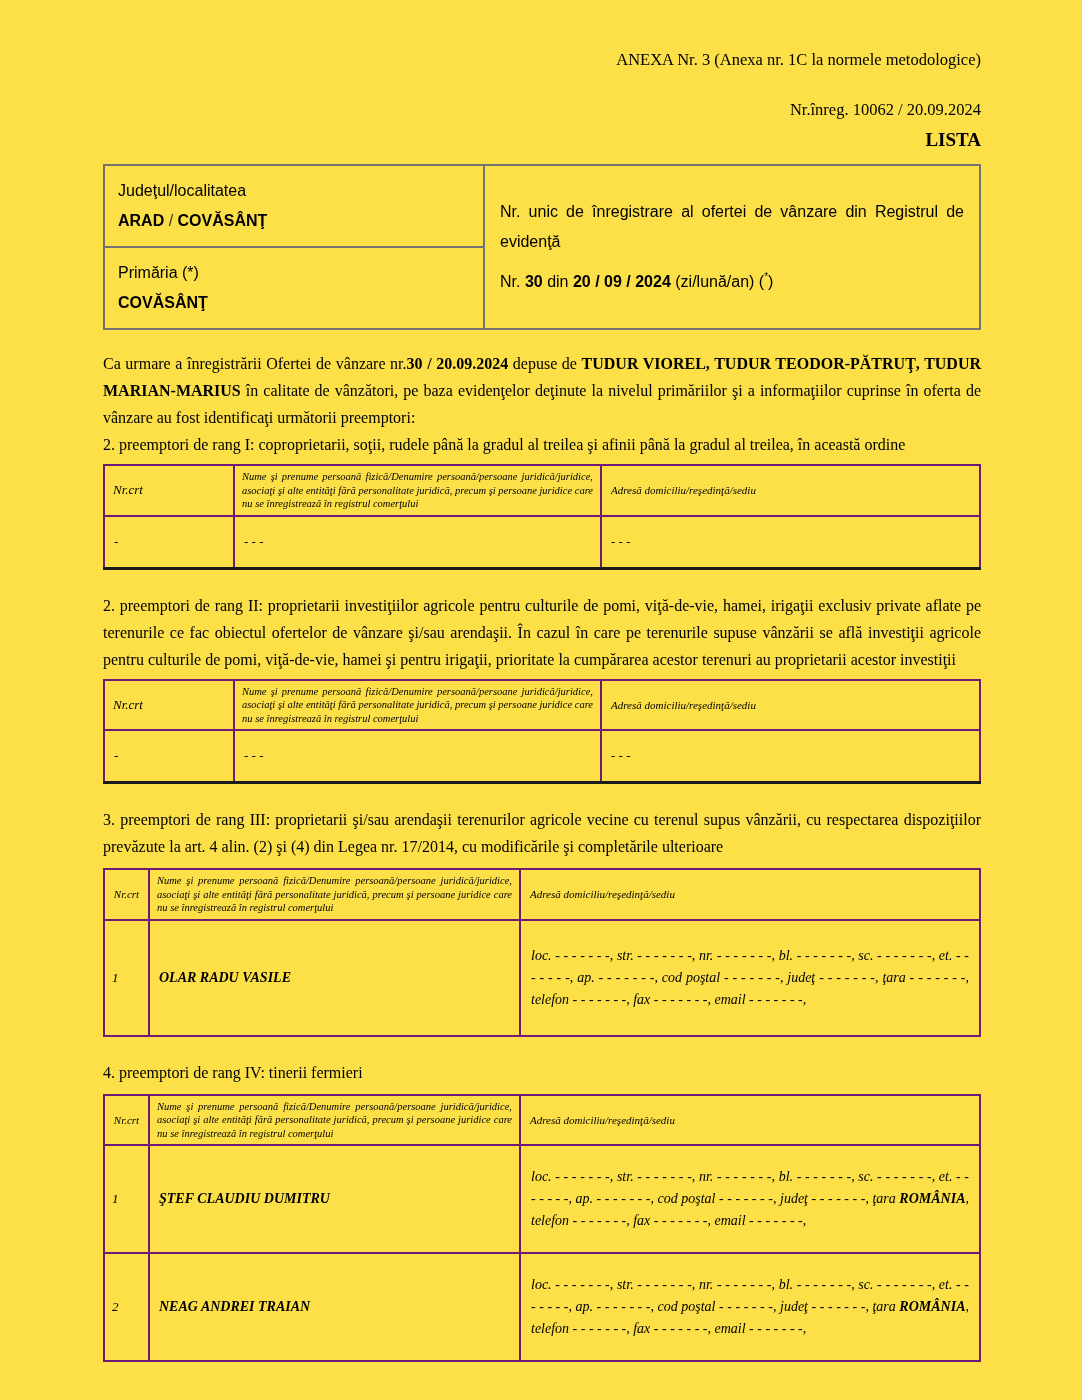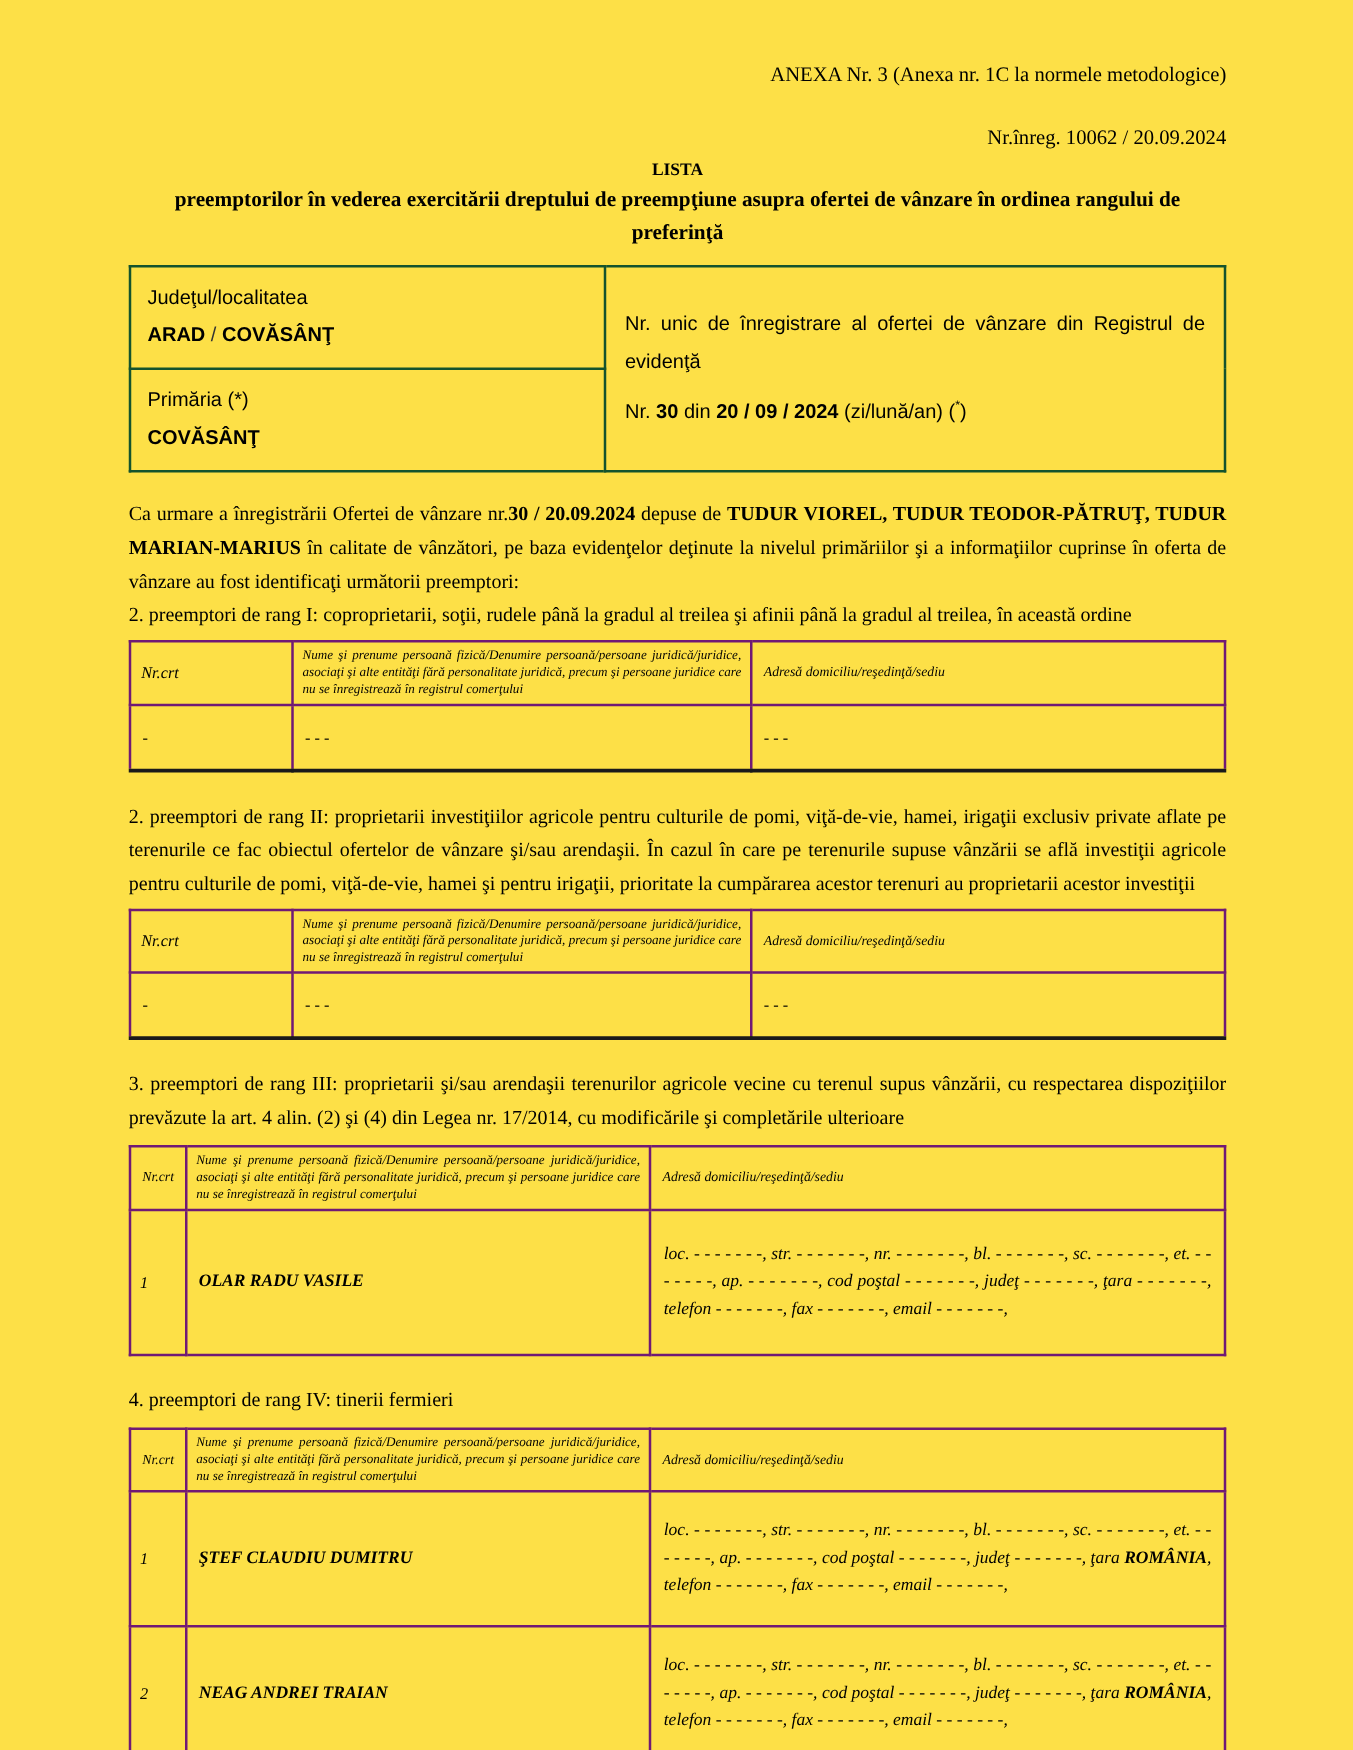--- a/index.html
+++ b/index.html
@@ -5,27 +5,27 @@
   html,body{margin:0;padding:0;background:#ffffff;}
   .page{
     width:1082px;height:1400px;box-sizing:border-box;
     background:#fde047;color:#000;
     padding:50px 101px 0 103px;
     font-family:"Liberation Serif",serif;
     overflow:hidden;position:relative;
   }
   .hdr-right{text-align:right;font-size:16.5px;line-height:20px;}
   .reg-line{margin-top:30px;}
-  .doc-title{text-align:center;font-weight:bold;font-size:14px;margin-top:9px;}
+  .doc-title{text-align:right;font-weight:bold;font-size:19px;margin-top:9px;}
   .doc-subtitle{text-align:center;font-weight:bold;font-size:17px;line-height:26px;margin-top:2px;}
 
   
   table{border-collapse:collapse;}
   .info-table{width:100%;margin-top:13px;font-family:"Liberation Sans",sans-serif;font-size:16px;table-layout:fixed;}
-  .info-table td{border:2px solid #14532d;vertical-align:middle;}
+  .info-table td{border:2px solid #737373;vertical-align:middle;}
   .info-left{width:352px;padding:10px 13px;line-height:30px;}
   .info-left .val{font-weight:bold;}
   .info-left .sep{font-weight:normal;color:#333;}
   .info-right{padding:10px 15px;line-height:30px;border-radius:25px;}
   .info-right .jst{text-align:justify;}
   .nrline{margin-top:5px;}
   .nrline sup{font-size:10px;vertical-align:7px;}
   .b{font-weight:bold;}
 
   
@@ -54,21 +54,20 @@
   .r4 td{height:92px;}
 </style>
 </head>
 <body>
 
 <div class="page">
 
   <div class="hdr-right">ANEXA Nr. 3 (Anexa nr. 1C la normele metodologice)</div>
   <div class="hdr-right reg-line">Nr.înreg. 10062 / 20.09.2024</div>
   <div class="doc-title">LISTA</div>
-  <div class="doc-subtitle">preemptorilor în vederea exercitării dreptului de preempţiune asupra ofertei de vânzare în ordinea rangului de preferinţă</div>
 
   <table class="info-table">
     <tbody>
         <tr>
       <td class="info-left">
         <div>Judeţul/localitatea</div>
         <div><span class="val">ARAD</span><span class="sep"> / </span><span class="val">COVĂSÂNŢ</span></div>
       </td>
       <td class="info-right" rowspan="2">
         <div class="jst">Nr. unic de înregistrare al ofertei de vânzare din Registrul de evidenţă</div>

